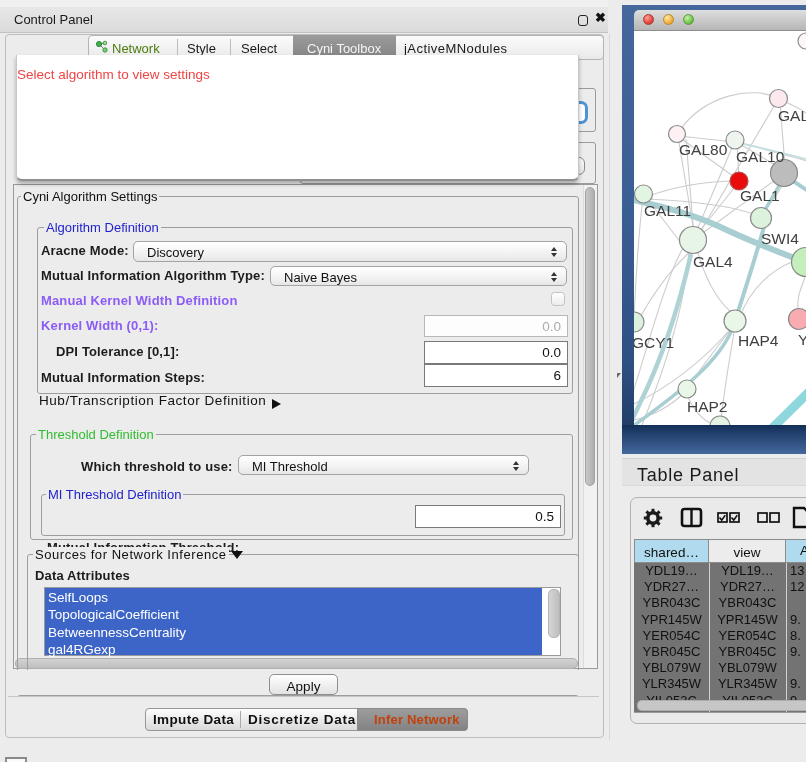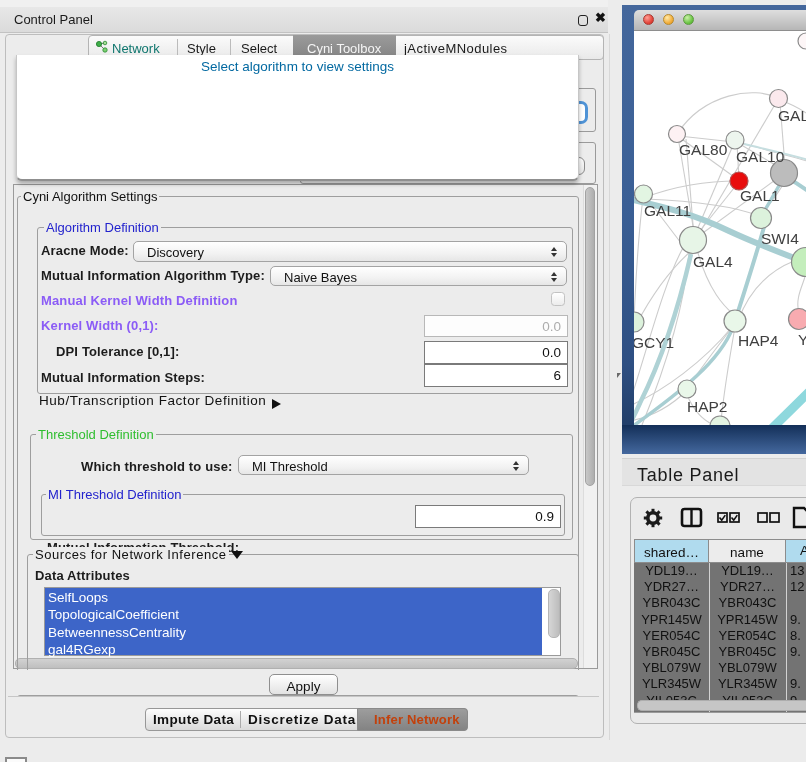--- a/index.html
+++ b/index.html
@@ -34,21 +34,21 @@
   <span class="abs" style="left:578px;top:8px;width:8px;height:9px;border:1.5px solid #222;border-radius:3px;"></span>
   <span class="abs" style="left:595px;top:3px;font-size:13px;font-weight:bold;color:#111;">✖</span>
 </div>
 
 <div class="abs" style="left:5px;top:34px;width:597px;height:702px;border:1px solid #bdbdbd;
      border-radius:4px;background:#ececec;"></div>
 
 <div class="abs" id="tabstrip" style="left:88px;top:35px;width:516px;height:25px;border:1px solid #b4b4b4;
      border-radius:4px;background:linear-gradient(#fbfbfb,#e9e9e9);box-sizing:border-box;"></div>
 <div class="abs" style="left:293px;top:35px;width:103px;height:25px;background:linear-gradient(#9b9b9b,#828282);"></div>
-<div class="abs" style="left:112px;top:41px;font-size:13px;color:#0f766e;">Network</div>
+<div class="abs" style="left:112px;top:41px;font-size:13px;color:#4d7c0f;">Network</div>
 <div class="abs" style="left:177px;top:39px;width:1px;height:17px;background:#bbb;"></div>
 <div class="abs" style="left:187px;top:41px;font-size:13px;color:#1a1a1a;">Style</div>
 <div class="abs" style="left:230px;top:39px;width:1px;height:17px;background:#bbb;"></div>
 <div class="abs" style="left:241px;top:41px;font-size:13px;color:#1a1a1a;">Select</div>
 <div class="abs" style="left:307px;top:41px;font-size:13px;color:#f5f5f5;">Cyni Toolbox</div>
 <div class="abs" style="left:404px;top:41px;font-size:13px;color:#1a1a1a;letter-spacing:0.45px;">jActiveMNodules</div>
 
 <svg class="abs" style="left:95px;top:39px;" width="14" height="16" viewBox="0 0 14 16">
   <line x1="4" y1="5" x2="10" y2="11" stroke="#777" stroke-width="1"></line>
   <line x1="4" y1="5" x2="10" y2="4" stroke="#777" stroke-width="1"></line>
@@ -104,21 +104,21 @@
 <div class="gtitle" style="left:36px;top:427px;color:#2fbe2f;">Threshold Definition</div>
 <div class="lbl" style="left:81px;top:459px;">Which threshold to use:</div>
 <div class="combo" style="left:238px;top:455px;width:289px;height:18px;">
   <span class="tx">MI Threshold</span>
     <span class="spin"></span>
 </div>
 <div class="groupbox" style="left:41px;top:494px;width:524px;height:42px;"></div>
 <div class="gtitle" style="left:46px;top:487px;color:#2222cd;">MI Threshold Definition</div>
 <div class="lbl" style="left:47px;top:513px;margin-top:27px;">Mutual Information Threshold:</div>
 <div class="field" style="left:415px;top:505px;width:146px;height:23px;box-sizing:border-box;">
-  <span class="v">0.9</span>
+  <span class="v">0.5</span>
   </div>
 
 <div class="groupbox" style="left:27px;top:554px;width:552px;height:130px;"></div>
 <div class="gtitle" style="left:33px;top:547px;color:#111;letter-spacing:0.55px;">Sources for Network Inference</div>
 <div class="abs" style="left:231px;top:551px;width:0;height:0;border-left:6.5px solid transparent;border-right:6.5px solid transparent;border-top:8px solid #111;"></div>
 <div class="lbl" style="left:35px;top:568px;">Data Attributes</div>
 <div class="abs" style="left:44px;top:587px;width:517px;height:69px;border:1px solid #9a9a9a;background:#fff;box-sizing:border-box;"></div>
 <div class="abs" style="left:45px;top:588px;width:497px;height:67px;background:#3d65c8;"></div>
 <div class="abs" style="left:48px;top:589px;width:480px;font-size:13.5px;line-height:17.35px;color:#fff;">
 SelfLoops<br>TopologicalCoefficient<br>BetweennessCentrality<br>gal4RGexp</div>
@@ -143,21 +143,21 @@
 <div class="abs" style="left:5px;top:757px;width:18px;height:12px;border:2px solid #8a8a8a;background:#fbfbfb;"></div>
 
 <div class="abs" style="left:300px;top:88px;width:294px;height:42px;border:1px solid #9a9a9a;border-radius:3px;"></div>
 <div class="abs" style="left:560px;top:101px;width:22px;height:17px;border:3px solid #4f93d6;border-radius:7px;background:#fff;"></div>
 <div class="abs" style="left:300px;top:142px;width:294px;height:40px;border:1px solid #9a9a9a;border-radius:3px;"></div>
 <div class="abs" style="left:540px;top:157px;width:43px;height:16px;border:1.5px solid #8a8a8a;border-radius:6px;background:linear-gradient(#fcfcfc,#e6e6e6);"></div>
 
 <div class="abs" style="left:16px;top:55px;width:563px;height:126px;background:#ffffff;
      border-left:1px solid #c6c6c6;border-right:1px solid #c6c6c6;border-bottom:2px solid #8f8f8f;
      border-radius:0 0 6px 6px;box-shadow:0 3px 4px rgba(0,0,0,0.28);box-sizing:border-box;">
-  <div style="position:absolute;left:0;top:4px;width:100%;text-align:center;font-size:13.5px;color:#0369a1;">Select algorithm to view settings</div>
+  <div style="position:absolute;left:0;top:12px;width:100%;font-size:13.5px;color:#ef4444;">Select algorithm to view settings</div>
 </div>
 
 <div class="abs" style="left:609px;top:34px;width:1px;height:706px;background:#d8d8d8;"></div>
 <div class="abs" style="left:617px;top:373px;width:4px;height:5px;background:#6a6a6a;clip-path:polygon(0 0,100% 0,0 100%);"></div>
 
 <div class="abs" style="left:622px;top:5px;width:184px;height:449px;
      background:linear-gradient(#44679c,#3a5f95 45%,#2e4f82 80%,#223f6a 93%);"></div>
 <div class="abs" style="left:622px;top:425px;width:184px;height:29px;
      background:linear-gradient(#132f58,#44689e);"></div>
 <div class="abs" style="left:634px;top:10px;width:172px;height:21px;border-top-left-radius:5px;
@@ -290,21 +290,21 @@
     <path d="M 101.5,20.5 l 2.2,2.6 l 3.6,-5" stroke="#111" stroke-width="1.6" fill="none"></path>
 
     <path d="M 164,11 h 10 l 5,5 v 14 h -15 z" fill="none" stroke="#111" stroke-width="2.4"></path>
   </g>
 </svg>
 
 <div class="abs" style="left:634px;top:539px;width:172px;height:173px;background:#737373;overflow:hidden;border-bottom:1px solid #9a9a9a;box-sizing:content-box;">
   <div class="abs" style="left:0;top:0;width:75px;height:24px;background:#b0dbee;border:1px solid #8c8c8c;box-sizing:border-box;text-align:center;">
      <span style="font-size:13.5px;color:#111;position:relative;top:3px;">shared…</span></div>
   <div class="abs" style="left:75px;top:0;width:77px;height:24px;background:#ececec;border:1px solid #8c8c8c;border-left:none;box-sizing:border-box;text-align:center;">
-     <span style="font-size:13.5px;color:#111;position:relative;top:3px;">name</span></div>
+     <span style="font-size:13.5px;color:#111;position:relative;top:3px;">view</span></div>
   <div class="abs" style="left:152px;top:0;width:30px;height:24px;background:#b0dbee;border:1px solid #8c8c8c;border-left:none;box-sizing:border-box;overflow:hidden;">
       <span style="font-size:13.5px;color:#111;position:absolute;left:14px;top:3px;">A</span>
     </div>
   <div class="abs" style="left:75px;top:24px;width:1px;height:150px;background:#d2d2d2;"></div>
   <div class="abs" style="left:152px;top:24px;width:1px;height:150px;background:#d2d2d2;"></div>
   <div class="abs" id="tcol1" style="left:0;top:24px;width:75px;font-size:13px;color:#111;line-height:16.2px;text-align:center;">
     YDL19…<br>YDR27…<br>YBR043C<br>YPR145W<br>YER054C<br>YBR045C<br>YBL079W<br>YLR345W<br>YIL053C</div>
   <div class="abs" id="tcol2" style="left:75px;top:24px;width:77px;font-size:13px;color:#111;line-height:16.2px;text-align:center;">
     YDL19…<br>YDR27…<br>YBR043C<br>YPR145W<br>YER054C<br>YBR045C<br>YBL079W<br>YLR345W<br>YIL053C</div>
   <div class="abs" id="tcol3" style="left:156px;top:24px;width:20px;font-size:13px;color:#111;line-height:16.2px;">

